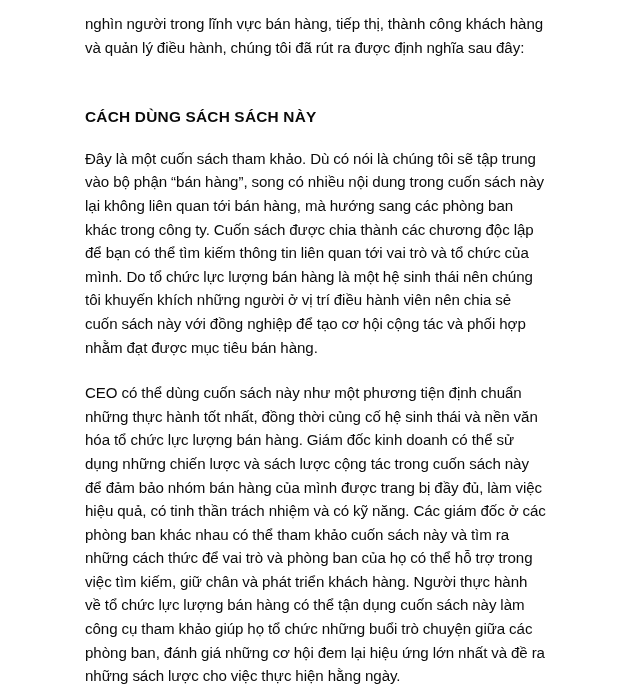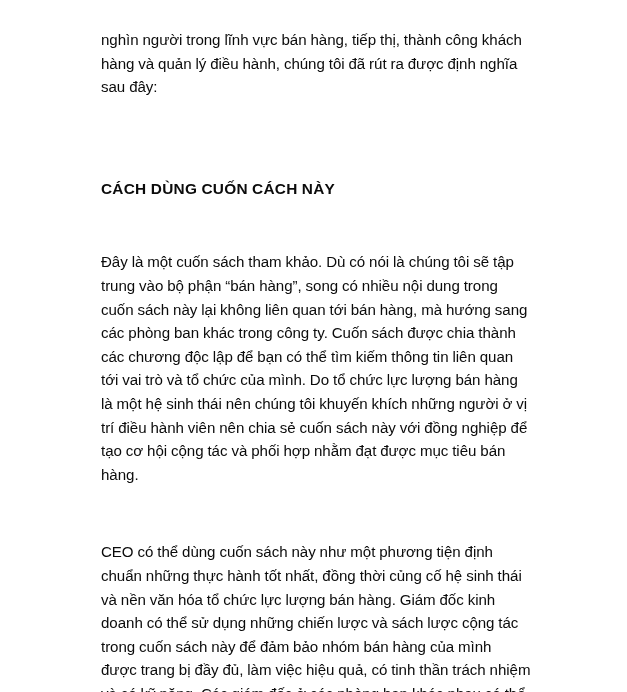--- a/index.html
+++ b/index.html
@@ -23,21 +23,21 @@
     background: #ffffff;
     box-sizing: border-box;
     padding: 12px 82px 0 85px;
   }
   .text-column {
     width: 462px;
   }
   p.body-par,
   p.italic-par,
   h2.section-heading {
-    margin: 16px;
+    margin: 0;
     padding: 0;
     text-align: left;
     word-spacing: -0.2px;
   }
   p.body-par {
     font-size: 15.1px;
     line-height: 23.6px;
     font-weight: 400;
     letter-spacing: -0.05px;
   }
@@ -64,21 +64,21 @@
 <div id="page" style="background: rgb(255, 255, 255);">
   <div class="text-column">
 
     <p class="body-par">nghìn người trong lĩnh vực bán hàng, tiếp thị, thành công khách hàng và quản lý điều hành, chúng tôi đã rút ra được định nghĩa sau đây:</p>
 
     <div class="gap-par"></div>
 
 
     <div class="gap-heading"></div>
 
-    <h2 class="section-heading">CÁCH DÙNG CUỐN CÁCH NÀY</h2>
+    <h2 class="section-heading">CÁCH DÙNG SÁCH SÁCH NÀY</h2>
 
     <div class="gap-after-heading"></div>
 
     <p class="body-par">Đây là một cuốn sách tham khảo. Dù có nói là chúng tôi sẽ tập trung vào bộ phận “bán hàng”, song có nhiều nội dung trong cuốn sách này lại không liên quan tới bán hàng, mà hướng sang các phòng ban khác trong công ty. Cuốn sách được chia thành các chương độc lập để bạn có thể tìm kiếm thông tin liên quan tới vai trò và tổ chức của mình. Do tổ chức lực lượng bán hàng là một hệ sinh thái nên chúng tôi khuyến khích những người ở vị trí điều hành viên nên chia sẻ cuốn sách này với đồng nghiệp để tạo cơ hội cộng tác và phối hợp nhằm đạt được mục tiêu bán hàng.</p>
 
     <div class="gap-par"></div>
 
     <p class="body-par">CEO có thể dùng cuốn sách này như một phương tiện định chuẩn những thực hành tốt nhất, đồng thời củng cố hệ sinh thái và nền văn hóa tổ chức lực lượng bán hàng. Giám đốc kinh doanh có thể sử dụng những chiến lược và sách lược cộng tác trong cuốn sách này để đảm bảo nhóm bán hàng của mình được trang bị đầy đủ, làm việc hiệu quả, có tinh thần trách nhiệm và có kỹ năng. Các giám đốc ở các phòng ban khác nhau có thể tham khảo cuốn sách này và tìm ra những cách thức để vai trò và phòng ban của họ có thể hỗ trợ trong việc tìm kiếm, giữ chân và phát triển khách hàng. Người thực hành về tổ chức lực lượng bán hàng có thể tận dụng cuốn sách này làm công cụ tham khảo giúp họ tổ chức những buổi trò chuyện giữa các phòng ban, đánh giá những cơ hội đem lại hiệu ứng lớn nhất và đề ra những sách lược cho việc thực hiện hằng ngày.</p>
 
   </div>

